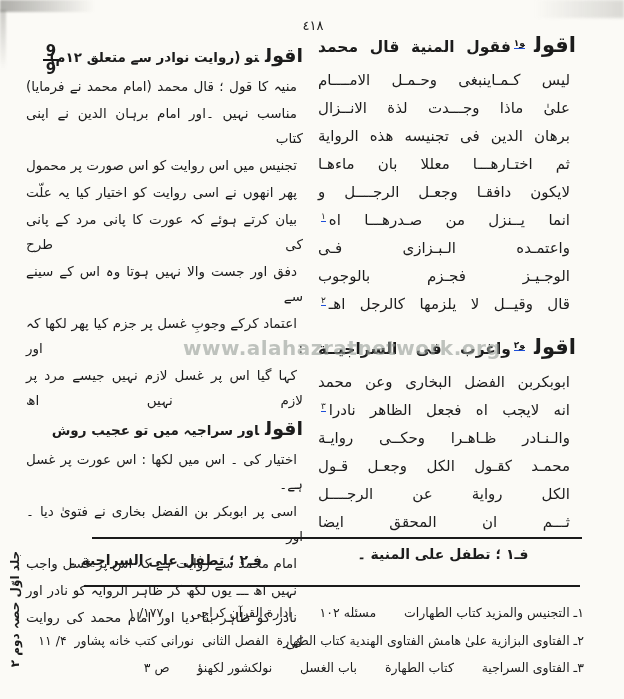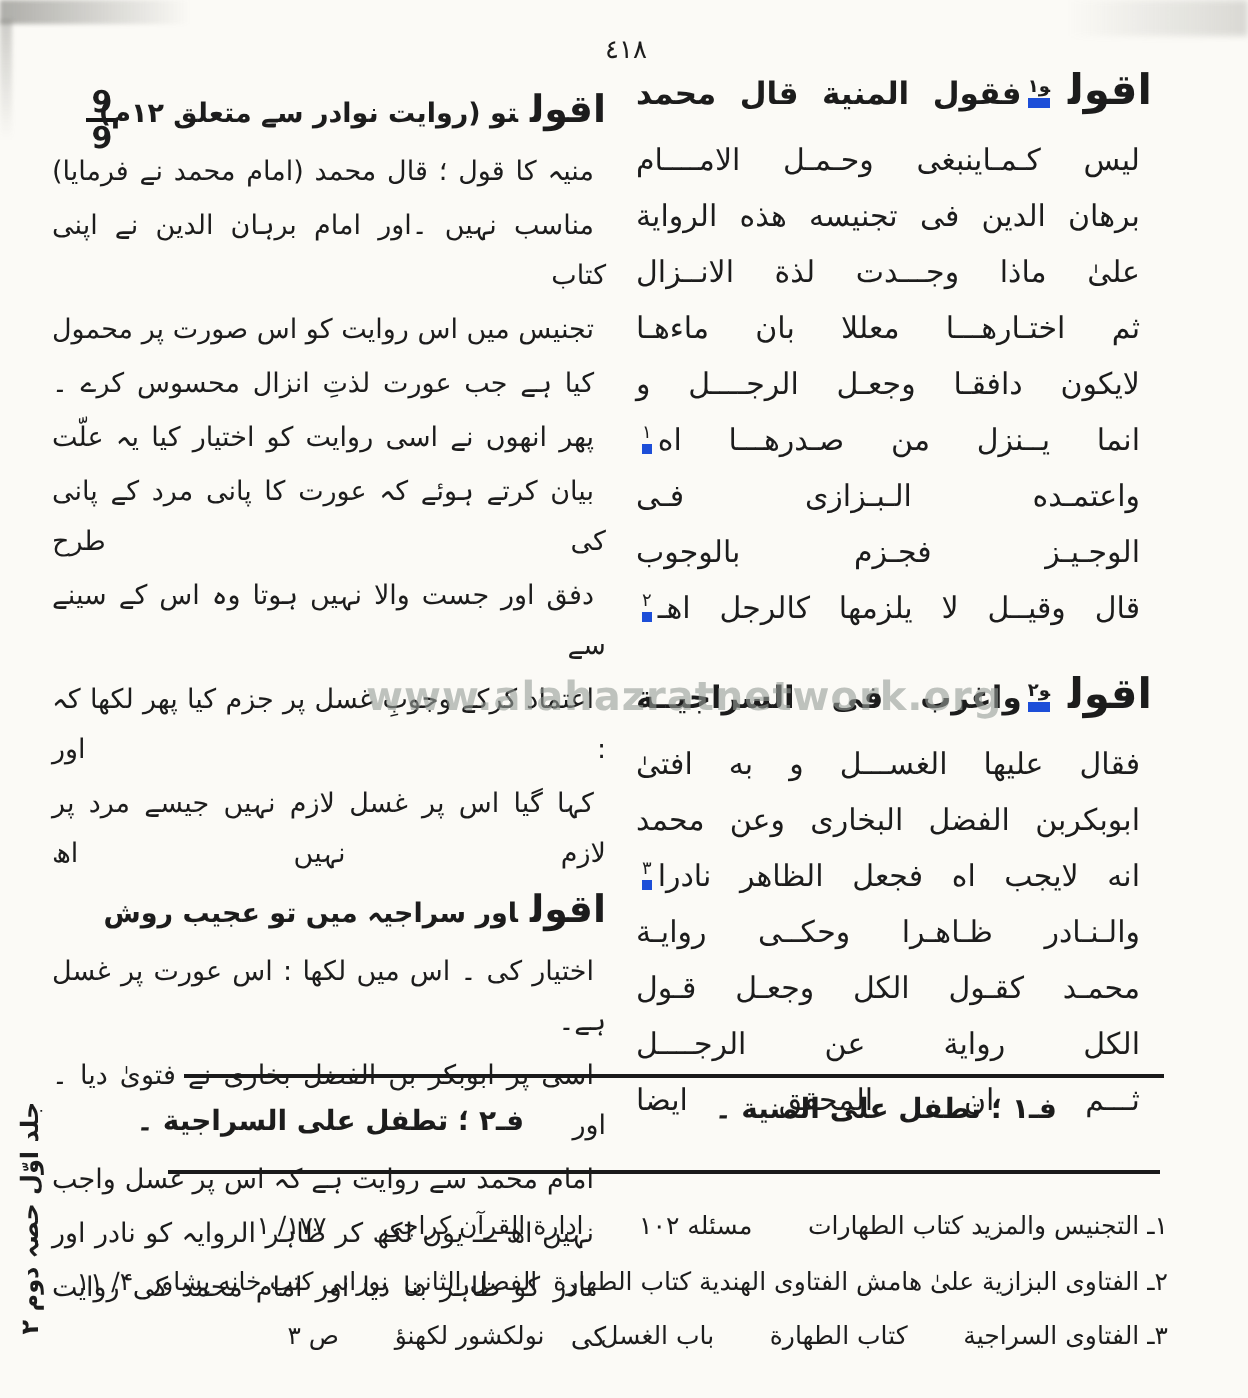--- a/index.html
+++ b/index.html
@@ -32,21 +32,21 @@
   .a-line{font-size:15px;line-height:26px;}
   .a-line.heading{line-height:35px;font-weight:bold;font-size:15.5px;}
   .a-line.gap{margin-top:13px;}
   .a-line .lead{font-size:21px;font-weight:bold;margin-left:6px;}
 
   .u-line{font-size:13.5px;line-height:25px;}
   .u-line.heading{line-height:30px;font-weight:bold;}
   .u-line.short{text-align-last:right;}
   .u-line .lead{font-size:19px;font-weight:bold;margin-left:6px;}
 
-  .fn-sup{font-size:9px;border-bottom:5px solid #1d4ed8;margin:0 3px;vertical-align:super;line-height:0;}
+  .fn-sup{font-size:9px;border-bottom:1px solid #1d4ed8;margin:0 3px;vertical-align:super;line-height:0;}
   .fn-sup:empty{display:none;border:none;margin:0;}
 
   .watermark{position:absolute;left:183px;top:336px;font-size:20px;font-weight:bold;
     color:rgba(150,156,152,.60);letter-spacing:.5px;}
 
   .rule{position:absolute;background:#1a1a1a;}
   .rule-a{left:92px;top:537px;width:490px;height:2px;}
   .rule-b{left:84px;top:585px;width:496px;height:2px;}
 
   .fn{position:absolute;font-size:14px;font-weight:bold;white-space:nowrap;}
@@ -73,45 +73,43 @@
 
   <div class="margin-mark">
     <div><span class="mm-top">9</span></div>
     <div class="mm-bottom">9</div>
   </div>
 
   <div class="col arabic" dir="rtl">
 
   <div class="a-line heading"><span class="lead">اقول</span><sup class="fn-sup">و۱</sup><span class="rest">فقول المنية قال محمد</span></div>
       <div class="a-line"><span class="lead"></span><span class="rest">ليس كـمـاينبغى وحـمـل الامــــام</span></div>
+      <div class="a-line"><span class="lead"></span><span class="rest">علىٰ ماذا وجـــدت لذة الانــزال</span></div>
       <div class="a-line"><span class="lead"></span><span class="rest">برهان الدين فى تجنيسه هذه الرواية</span></div>
-      <div class="a-line"><span class="lead"></span><span class="rest">علىٰ ماذا وجـــدت لذة الانــزال</span></div>
       <div class="a-line"><span class="lead"></span><span class="rest">ثم اختـارهـــا معللا بان ماءهـا</span></div>
       <div class="a-line"><span class="lead"></span><span class="rest">لايكون دافقـا وجعـل الرجــــل و</span></div>
       <div class="a-line"><span class="lead"></span><span class="rest">انما يــنزل من صـدرهـــا اه</span><sup class="fn-sup">۱</sup></div>
       <div class="a-line"><span class="lead"></span><span class="rest">واعتمـده الـبـزازى فـى</span></div>
       <div class="a-line"><span class="lead"></span><span class="rest">الوجـيـز فجـزم بالوجوب</span></div>
       <div class="a-line"><span class="lead"></span><span class="rest">قال وقيــل لا يلزمها كالرجل اهـ</span><sup class="fn-sup">۲</sup></div>
       <div class="a-line heading gap"><span class="lead">اقول</span><sup class="fn-sup">و۲</sup><span class="rest">واغرب فى السراجيــة</span></div>
-      <div class="a-line"><span class="lead"></span><span class="rest">فقال عليها الغســـل و به افتىٰ</span></div>
       <div class="a-line"><span class="lead"></span><span class="rest">ابوبكربن الفضل البخارى وعن محمد</span></div>
       <div class="a-line"><span class="lead"></span><span class="rest">انه لايجب اه فجعل الظاهر نادرا</span><sup class="fn-sup">۳</sup></div>
       <div class="a-line"><span class="lead"></span><span class="rest">والـنـادر ظـاهـرا وحكــى روايـة</span></div>
       <div class="a-line"><span class="lead"></span><span class="rest">محمـد كقـول الكل وجعـل قـول</span></div>
       <div class="a-line"><span class="lead"></span><span class="rest">الكل رواية عن الرجــــل</span></div>
       <div class="a-line"><span class="lead"></span><span class="rest">ثـــم ان المحقق ايضا</span></div>
     </div>
 
   <div class="col urdu" dir="rtl">
 
   <div class="u-line heading short"><span class="lead">اقول</span><span class="rest">تو (روایت نوادر سے متعلق ۱۲م)</span></div>
       <div class="u-line"><span class="lead"></span><span class="rest">منیہ کا قول ؛ قال محمد (امام محمد نے فرمایا)</span></div>
       <div class="u-line"><span class="lead"></span><span class="rest">مناسب نہیں ۔اور امام برہان الدین نے اپنی کتاب</span></div>
       <div class="u-line"><span class="lead"></span><span class="rest">تجنیس میں اس روایت کو اس صورت پر محمول</span></div>
-      <div class="u-line"><span class="lead"></span><span class="rest">کیا ہے جب عورت لذتِ انزال محسوس کرے ۔</span></div>
       <div class="u-line"><span class="lead"></span><span class="rest">پھر انھوں نے اسی روایت کو اختیار کیا یہ علّت</span></div>
       <div class="u-line"><span class="lead"></span><span class="rest">بیان کرتے ہوئے کہ عورت کا پانی مرد کے پانی کی طرح</span></div>
       <div class="u-line"><span class="lead"></span><span class="rest">دفق اور جست والا نہیں ہوتا وہ اس کے سینے سے</span></div>
       <div class="u-line"><span class="lead"></span><span class="rest">اعتماد کرکے وجوبِ غسل پر جزم کیا پھر لکھا کہ : اور</span></div>
       <div class="u-line"><span class="lead"></span><span class="rest">کہا گیا اس پر غسل لازم نہیں جیسے مرد پر لازم نہیں اھ</span></div>
       <div class="u-line heading short"><span class="lead">اقول</span><span class="rest">اور سراجیہ میں تو عجیب روش</span></div>
       <div class="u-line"><span class="lead"></span><span class="rest">اختیار کی ۔ اس میں لکھا : اس عورت پر غسل ہے۔</span></div>
       <div class="u-line"><span class="lead"></span><span class="rest">اسی پر ابوبکر بن الفضل بخاری نے فتویٰ دیا ۔ اور</span></div>
       <div class="u-line"><span class="lead"></span><span class="rest">امام محمد سے روایت ہے کہ اس پر غسل واجب</span></div>
       <div class="u-line"><span class="lead"></span><span class="rest">نہیں اھ ـــ یوں لکھ کر ظاہر الروایہ کو نادر اور</span></div>

